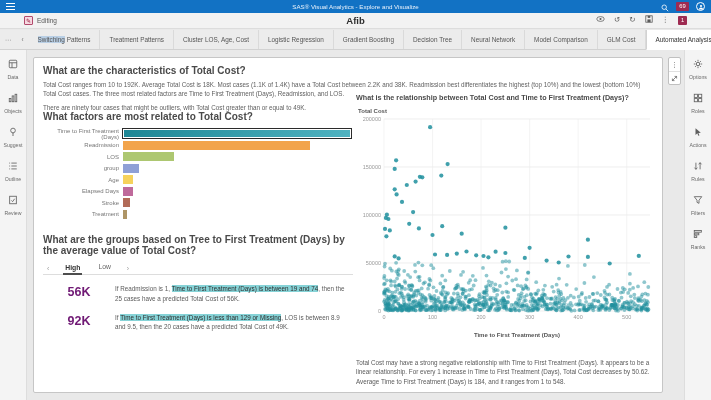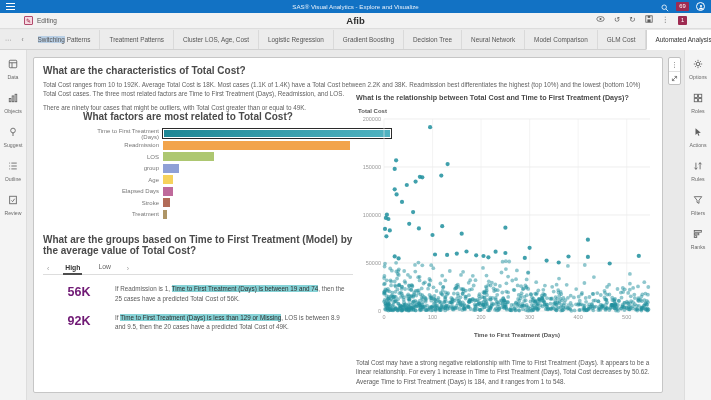--- a/index.html
+++ b/index.html
@@ -46,21 +46,21 @@
   .obj-toolbar { position:absolute; left:641px; top:7px; width:13px; background:#fff; border:1px solid #c0c0c0; border-radius:2px; display:flex; flex-direction:column; align-items:center; }
   .obj-toolbar .ot-btn { height:13px; display:flex; align-items:center; justify-content:center; font-size:7px; color:#555; cursor:pointer; width:100%; }
   .obj-toolbar .ot-btn + .ot-btn { border-top:1px solid #e0e0e0; }
 
   h2.q { font-size:10px; font-weight:700; color:#4a4a4a; }
   .para { font-size:6.3px; line-height:1.5; color:#616161; margin-top:4px; }
 
   .sec-characteristics { position:absolute; left:9px; top:7px; width:610px; }
 
   
-  .sec-factors { position:absolute; left:9px; top:53px; width:308px;margin-left:40px; }
+  .sec-factors { position:absolute; left:9px; top:53px; width:308px; }
   .factor-rows { margin-top:6px; }
   .factor-row { display:flex; align-items:center; height:11.5px; }
   .factor-label { width:80px; text-align:right; font-size:6px; color:#777; padding-right:4px; flex:none; }
   .factor-track { flex:1; height:9px; position:relative; }
   .factor-bar { height:100%; border-radius:0; }
   .factor-bar.selected { outline:1px solid #2b2b2b; box-shadow:inset 0 0 0 1px #fff; }
 
   
   .sec-groups { position:absolute; left:9px; top:176px; width:310px; }
   .group-nav { display:flex; align-items:flex-end; gap:14px; margin-top:7px; border-bottom:1px solid #ddd; padding:0 0 2px 4px; font-size:6.8px; color:#666; }
@@ -322,21 +322,21 @@
           <div class="factor-row">
             <span class="factor-label">Treatment</span>
             <div class="factor-track">
               <div class="factor-bar" style="width: 1.6%; background: rgb(174, 149, 102);"></div>
             </div>
           </div>
         </div>
     </div>
 
     <div class="sec-groups">
-      <h2 class="q">What are the groups based on Time to First Treatment (Model) by the average value of Total Cost?</h2>
+      <h2 class="q">What are the groups based on Tree to First Treatment (Days) by the average value of Total Cost?</h2>
       <div class="group-nav" id="group-nav">
           <span class="gn-chev">‹</span>
           <span class="gn-tab active">High</span>
           <span class="gn-tab">Low</span>
           <span class="gn-chev">›</span>
         </div>
       <div id="group-rows">
           <div class="group-row">
             <div class="group-val">56K</div>
             <div class="group-text"><span>If Readmission is 1, </span><span class="hl-teal">Time to First Treatment (Days) is between 19 and 74</span><span>, then the 25 cases have a predicted Total Cost of 56K.</span></div>

